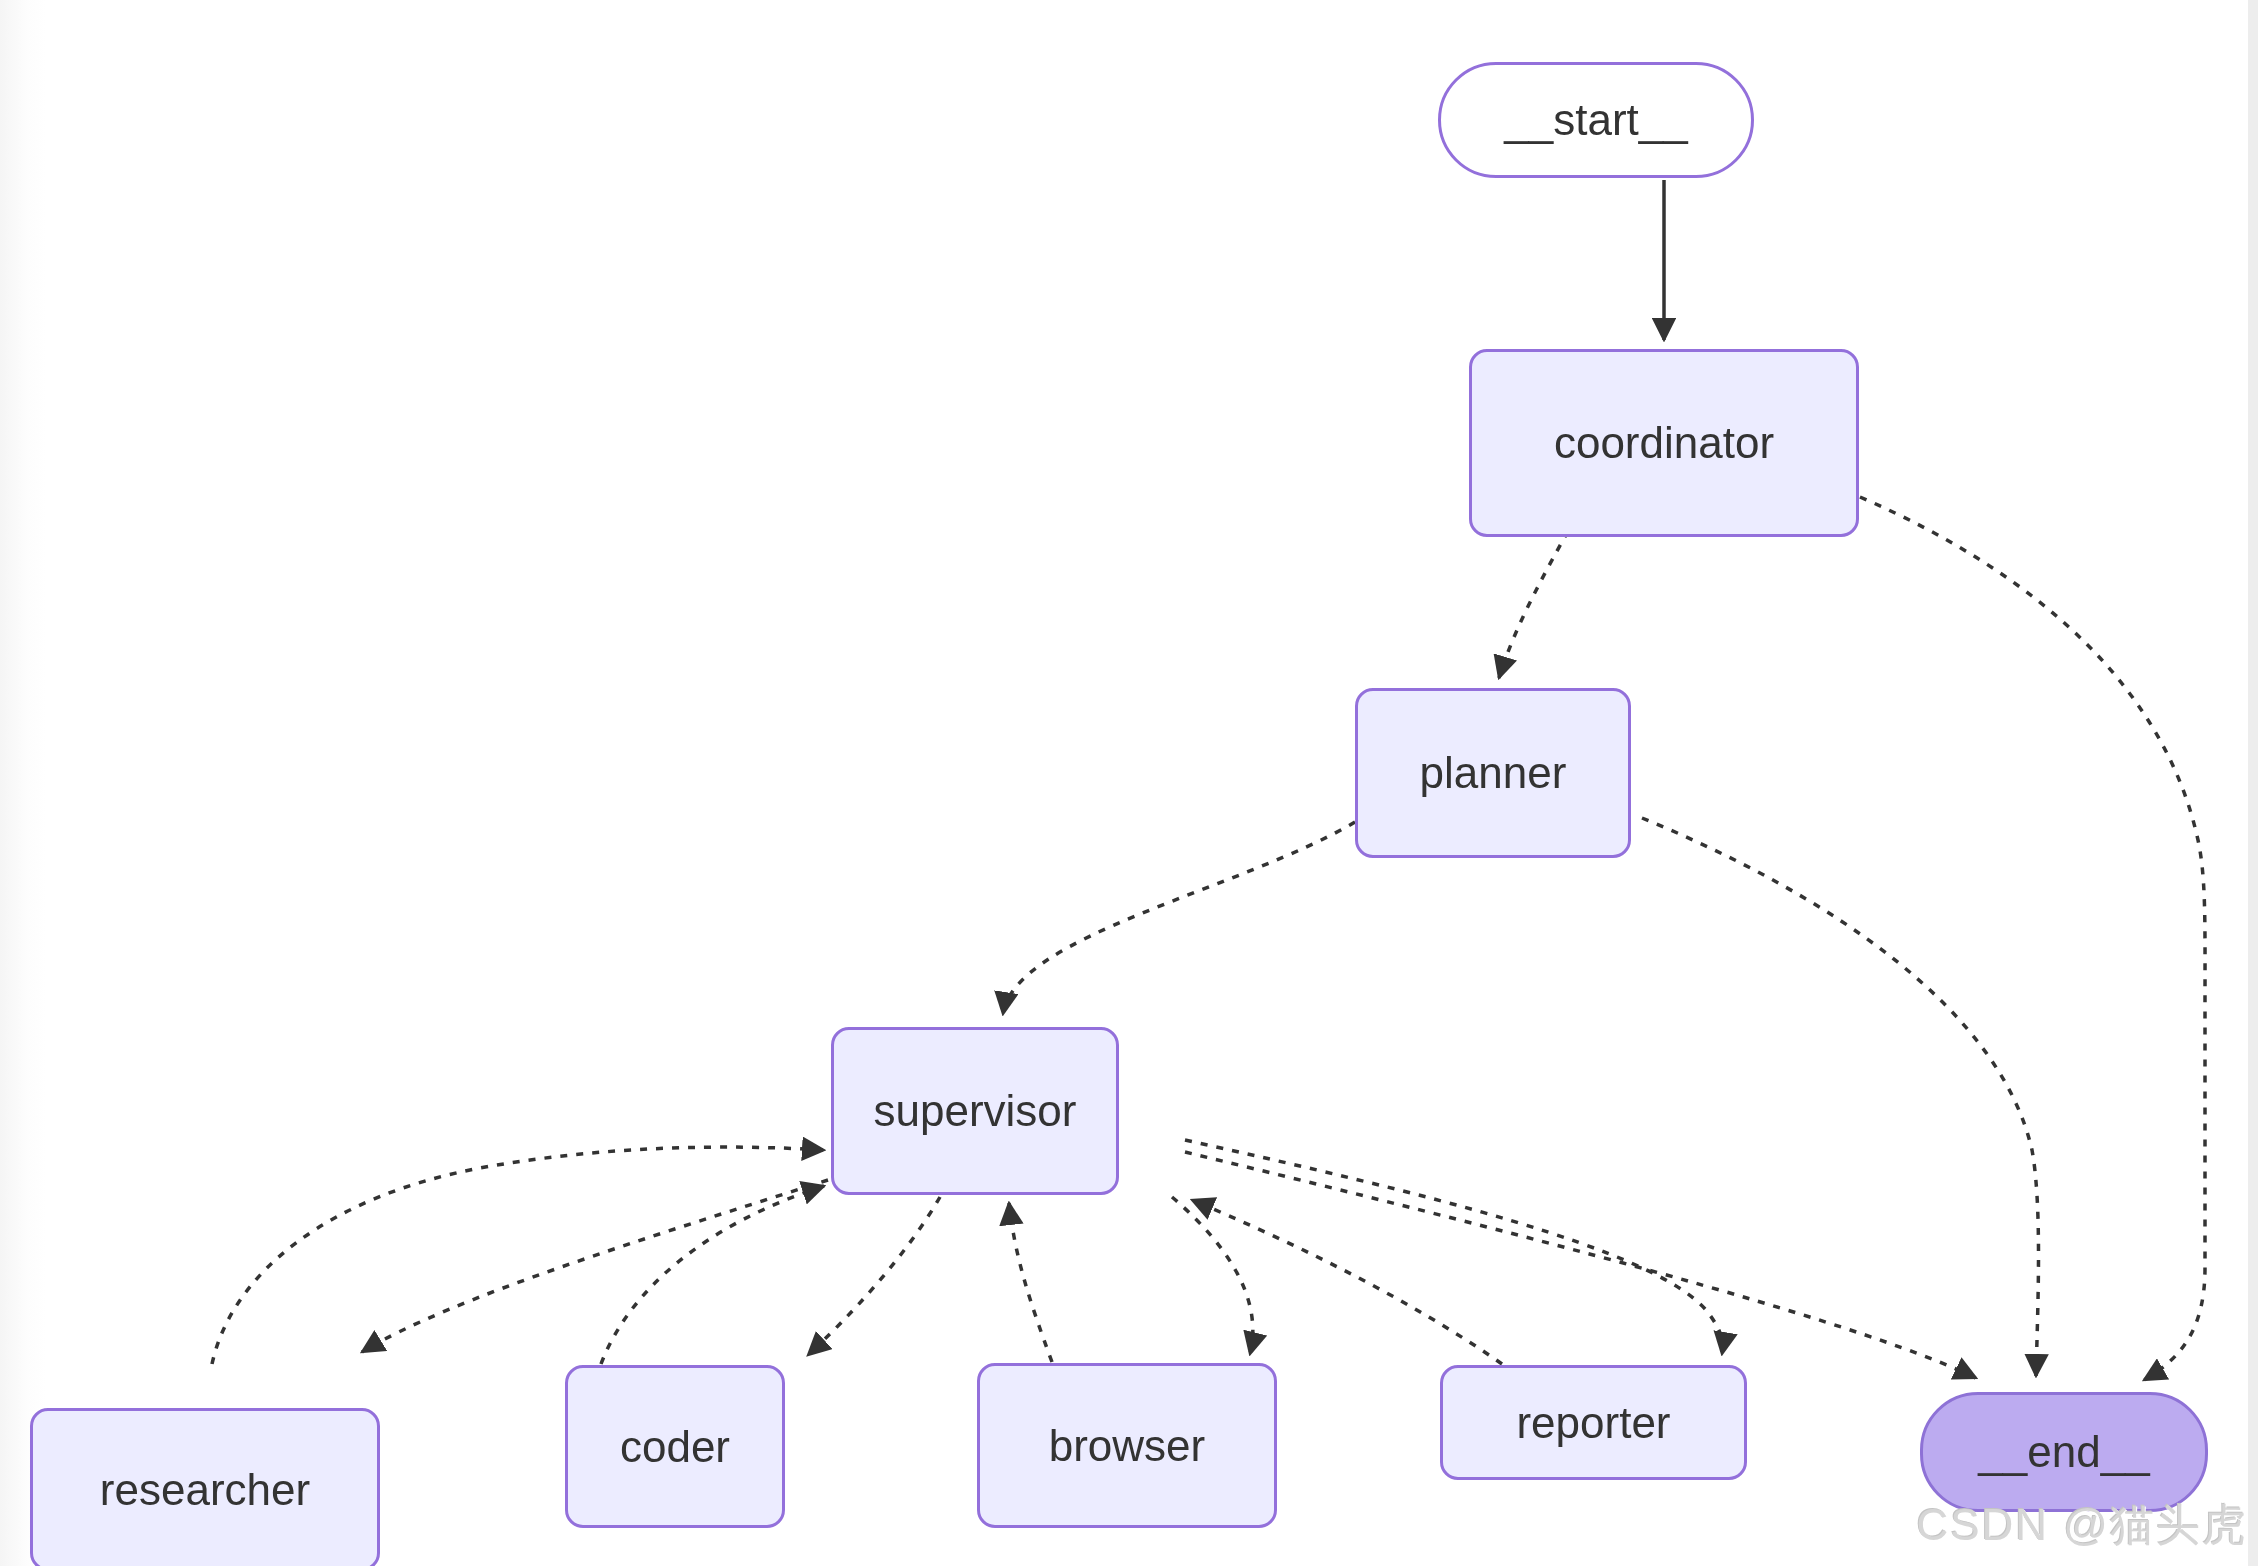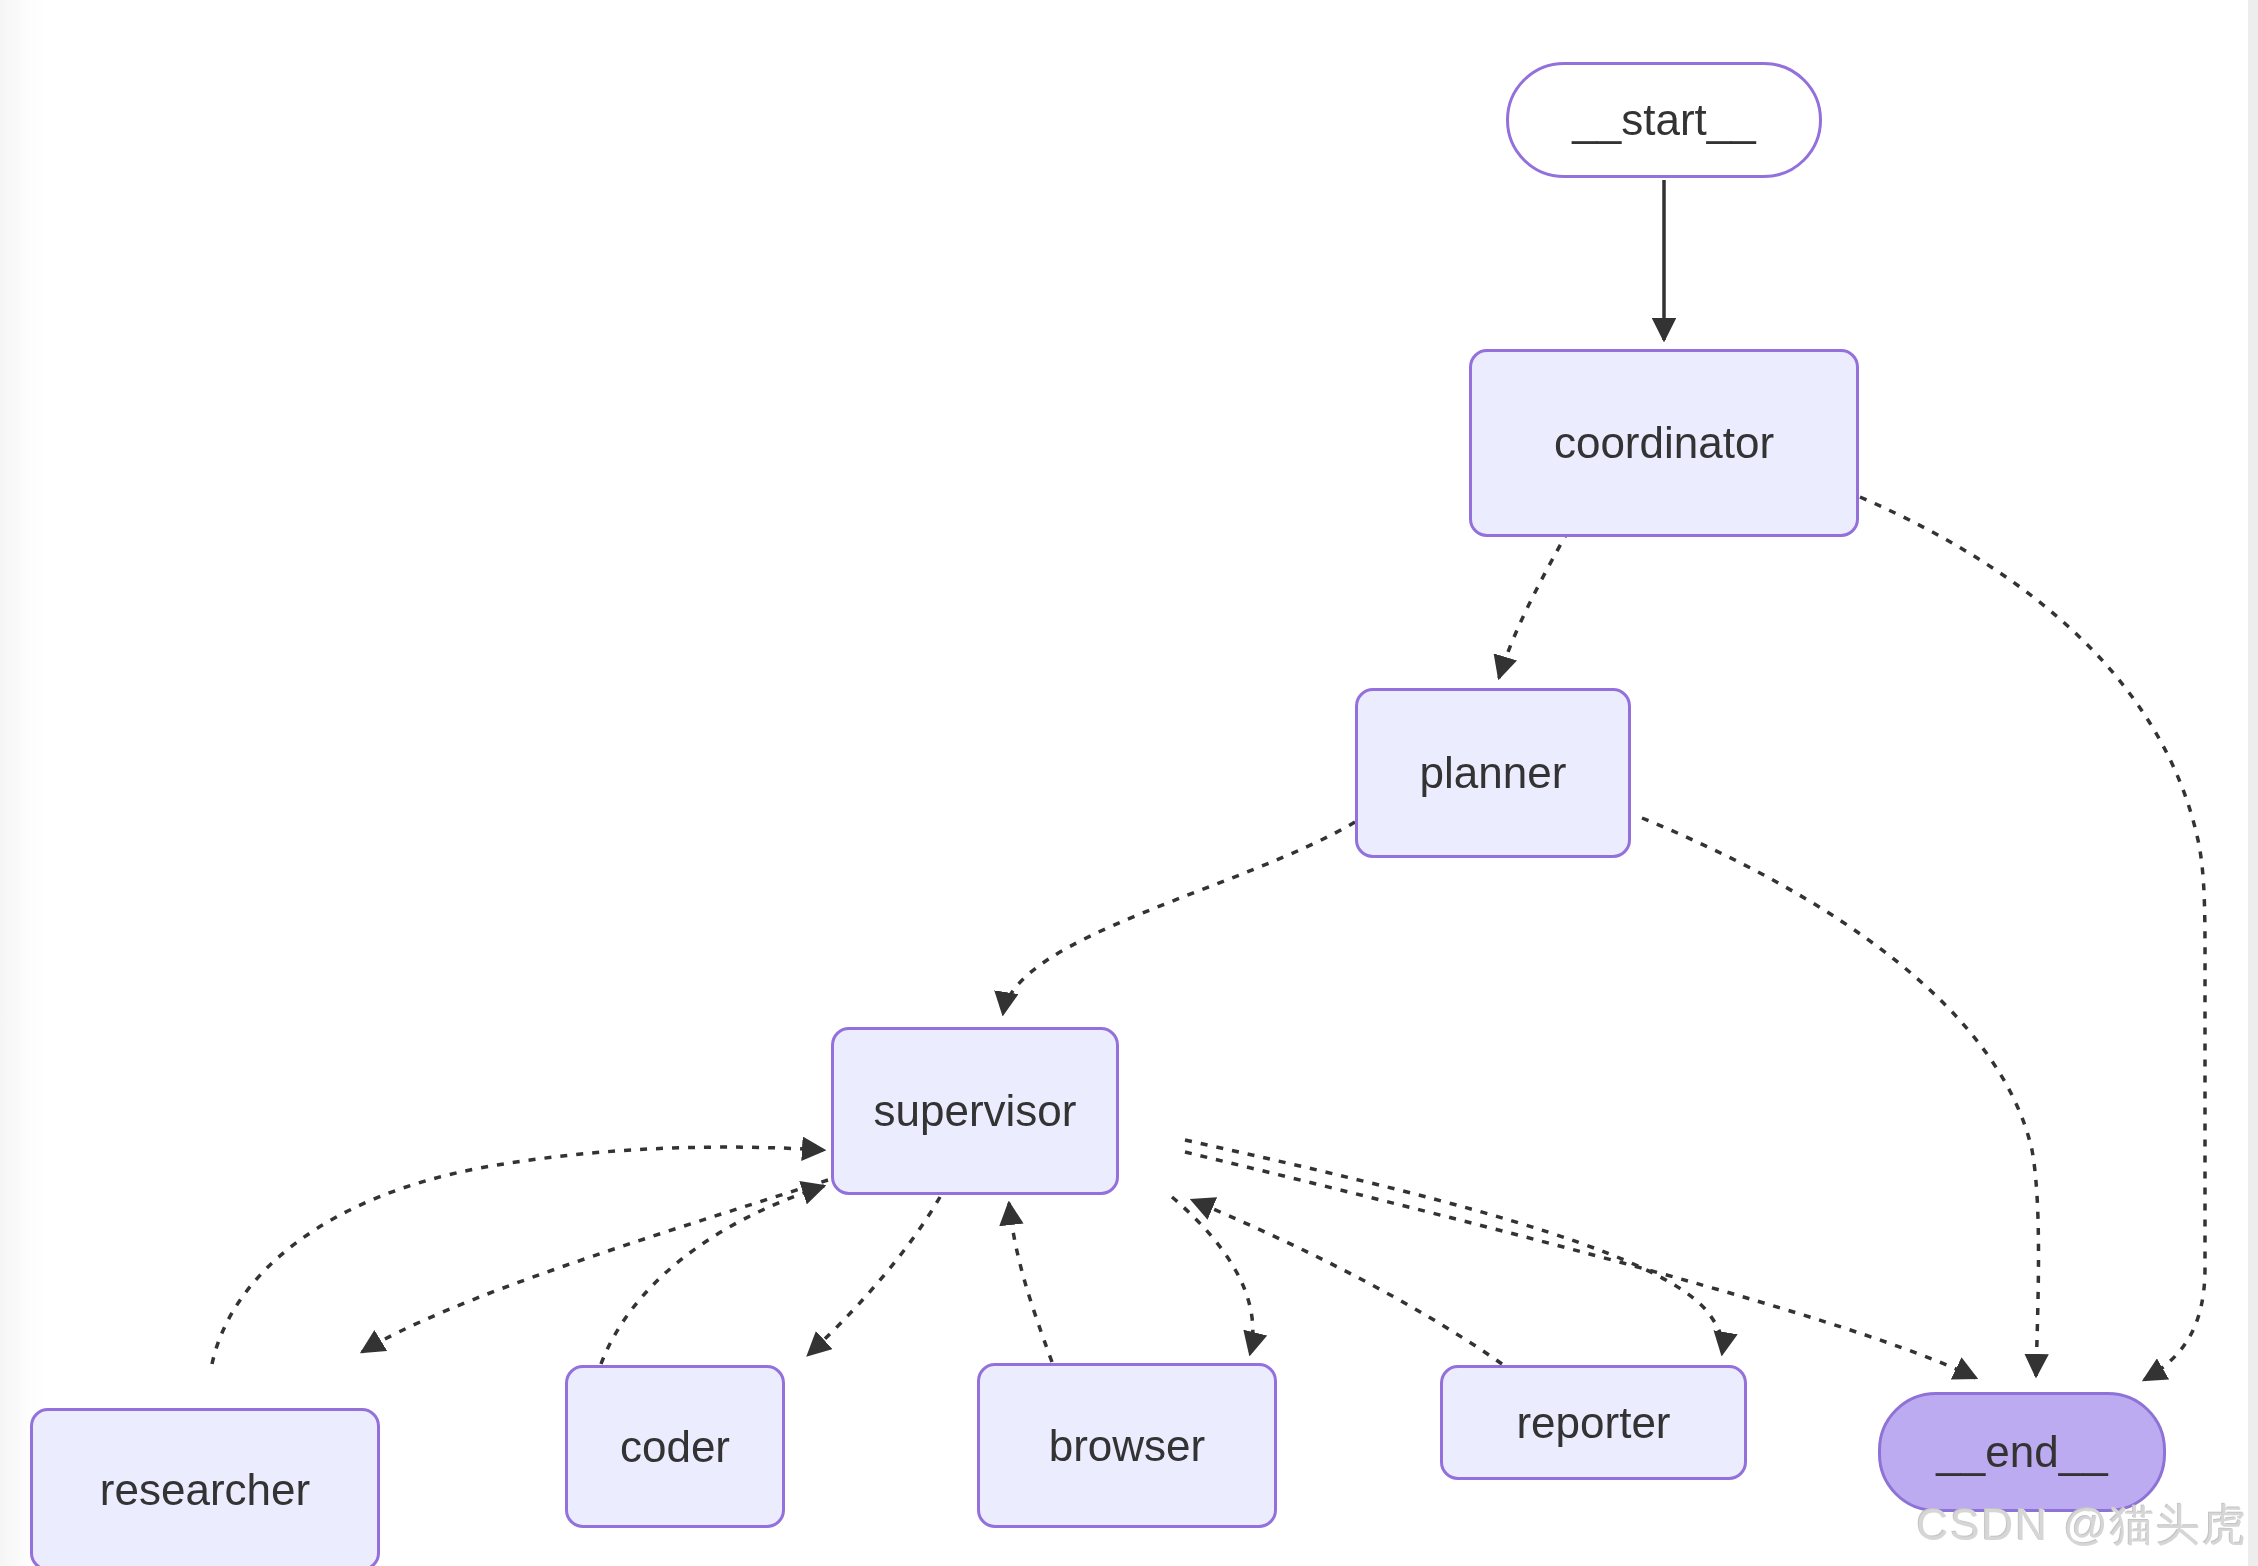--- a/index.html
+++ b/index.html
@@ -90,21 +90,21 @@
 
     <path class="edge dotted" d="M 1052 1362 C 1030 1302 1015 1258 1009 1203" marker-end="url(#arrow)"></path>
 
     <path class="edge dotted" d="M 1185 1140 C 1420 1192 1652 1248 1706 1310 C 1722 1330 1724 1342 1722 1354" marker-end="url(#arrow)"></path>
 
     <path class="edge dotted" d="M 1502 1364 C 1408 1298 1292 1242 1192 1200" marker-end="url(#arrow)"></path>
 
     <path class="edge dotted" d="M 1185 1152 C 1500 1228 1852 1318 1976 1378" marker-end="url(#arrow)"></path>
   </svg>
 
-  <div class="node stadium start" style="left:1506px;top:62px;width:316px;height:116px;">
+  <div class="node stadium start" style="left:1438px;top:62px;width:316px;height:116px;">
     <span>__start__</span>
   </div>
 
   <div class="node" style="left:1469px;top:349px;width:390px;height:188px;">
     <span>coordinator</span>
   </div>
 
   <div class="node" style="left:1355px;top:688px;width:276px;height:170px;">
     <span>planner</span>
   </div>
@@ -122,19 +122,19 @@
   </div>
 
   <div class="node" style="left:977px;top:1363px;width:300px;height:165px;">
     <span>browser</span>
   </div>
 
   <div class="node" style="left:1440px;top:1365px;width:307px;height:115px;">
     <span>reporter</span>
   </div>
 
-  <div class="node stadium end" style="left:1878px;top:1392px;width:288px;height:120px;">
+  <div class="node stadium end" style="left:1920px;top:1392px;width:288px;height:120px;">
     <span>__end__</span>
   </div>
 
   <div id="watermark">CSDN @猫头虎</div>
 
 </div>
 
 </body></html>

